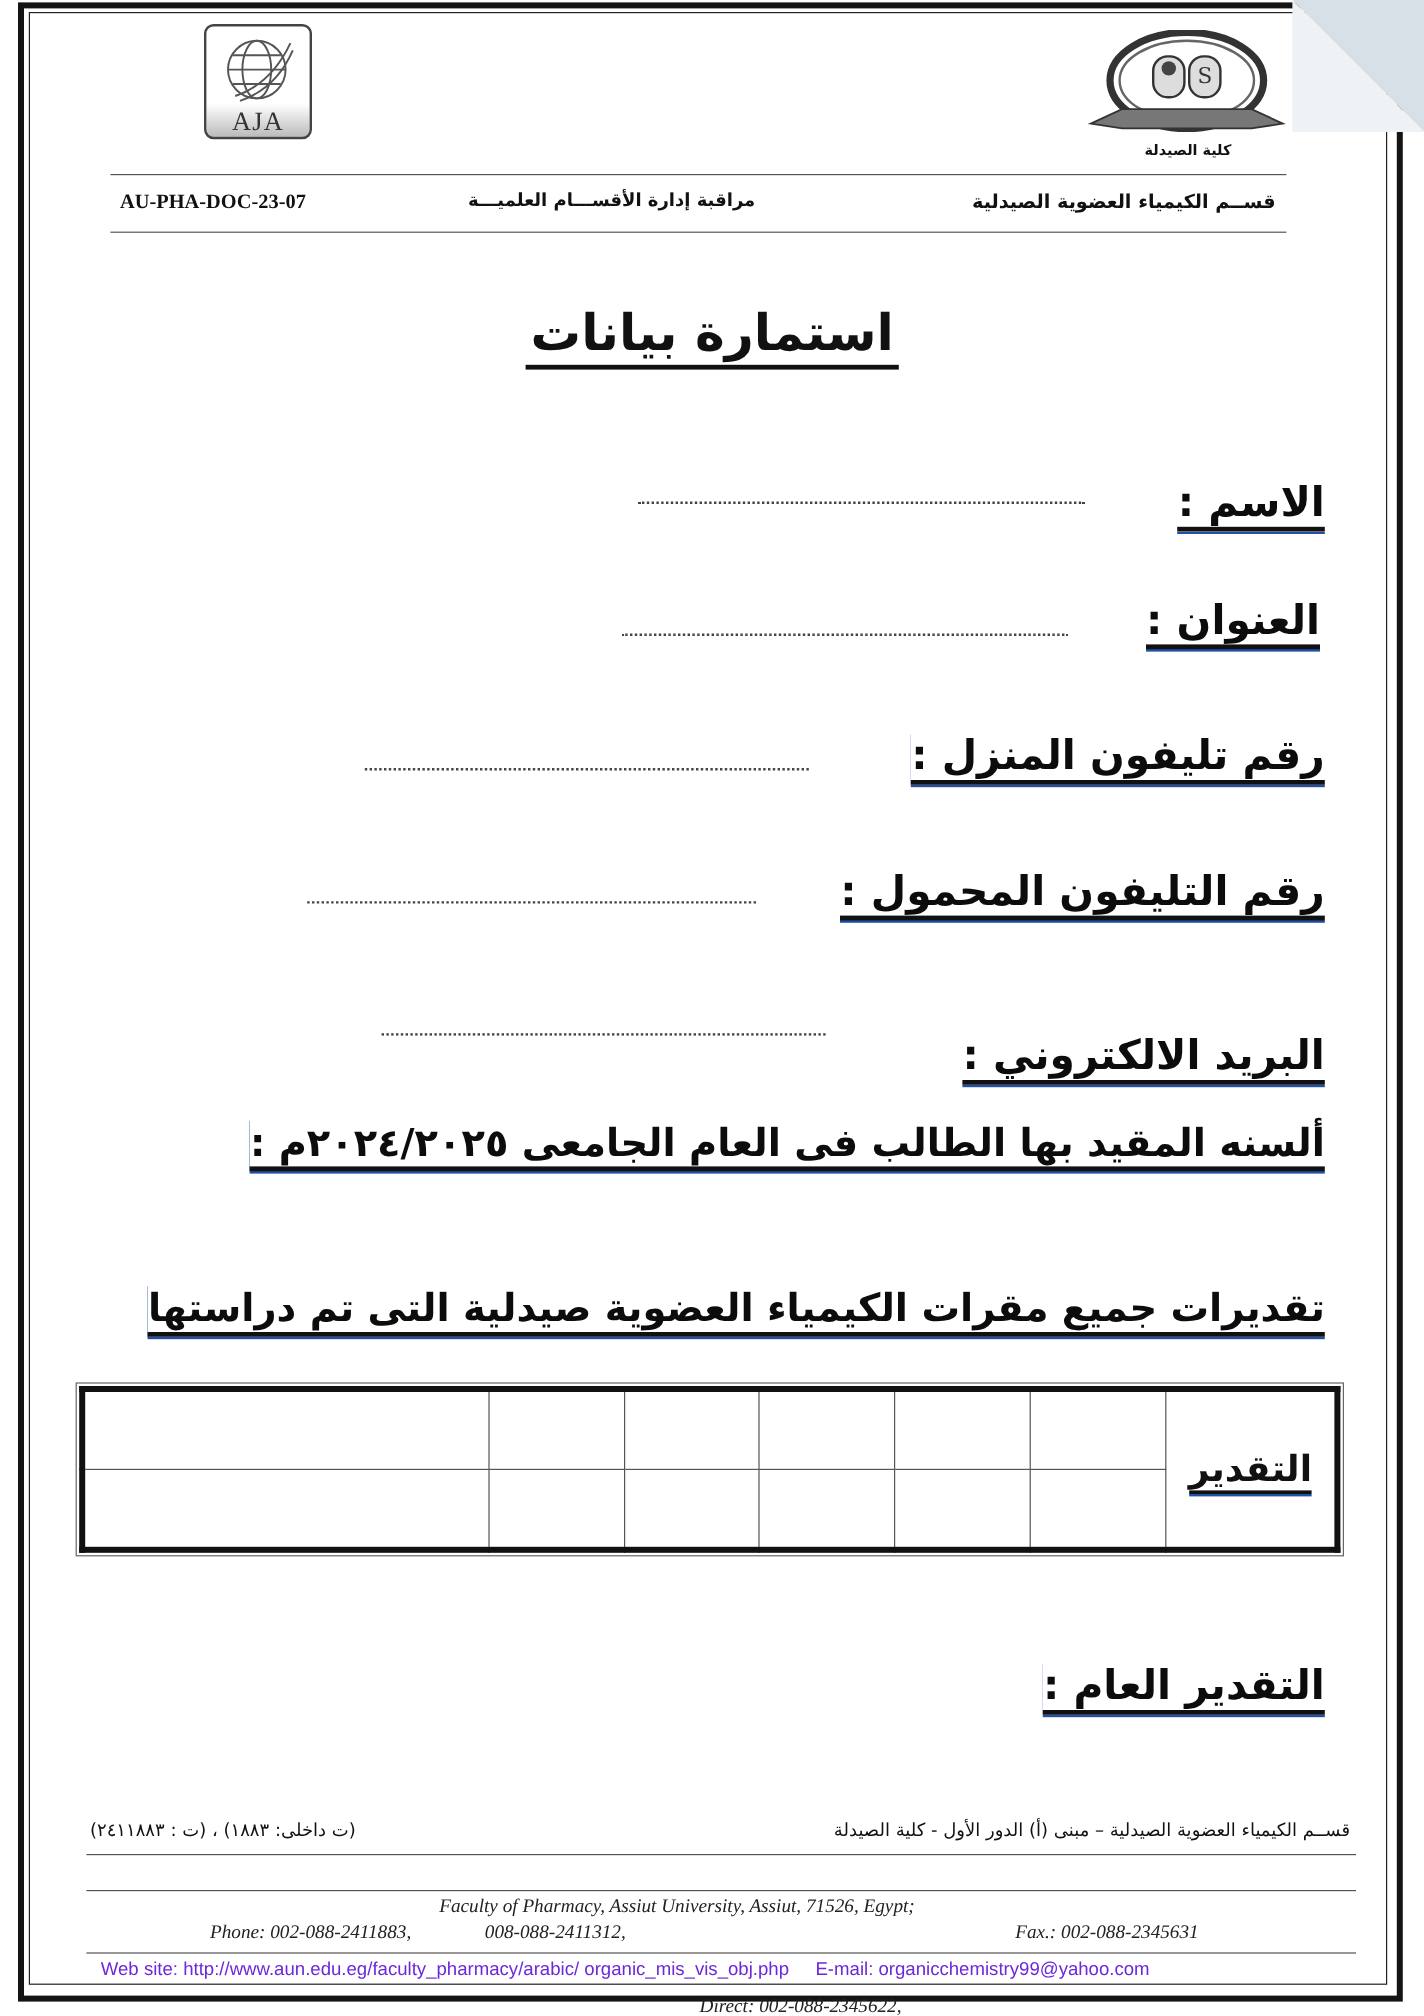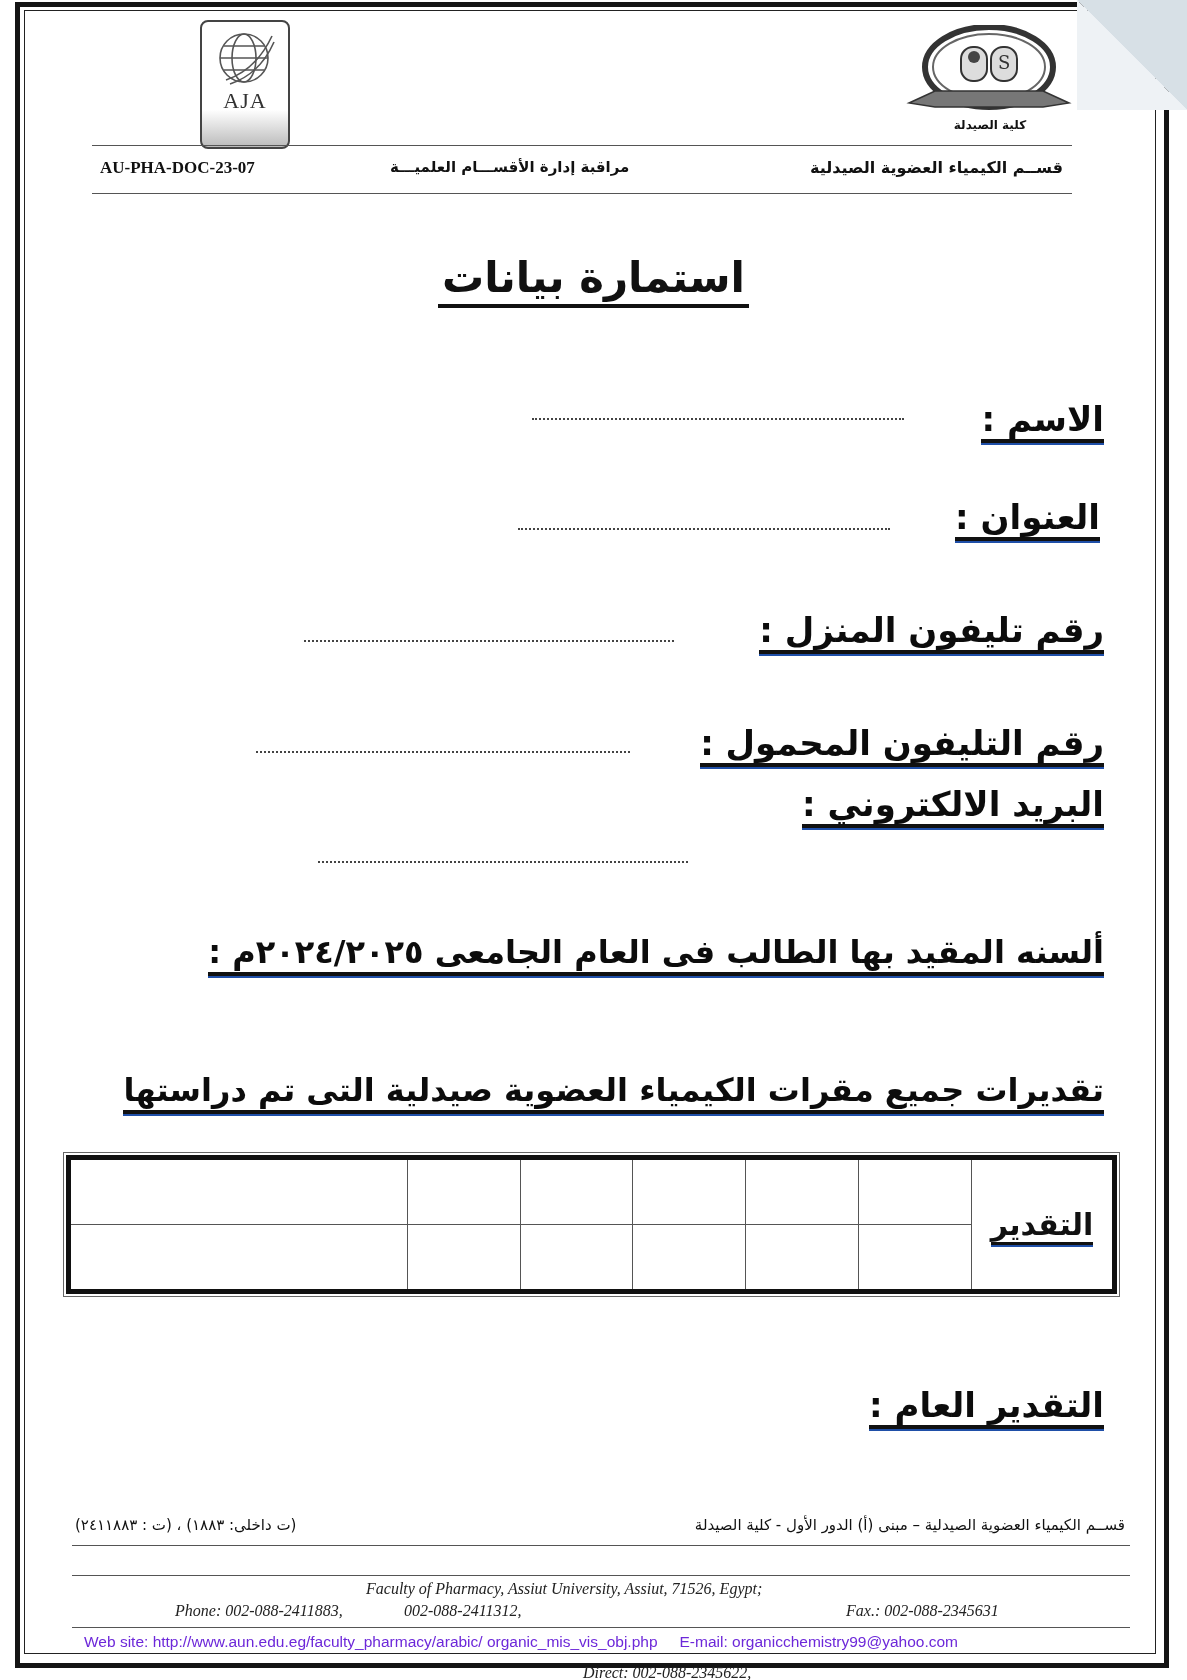--- a/index.html
+++ b/index.html
@@ -19,24 +19,23 @@
     position: absolute; right: 0; top: 0; width: 0; height: 0;
     border-top: 110px solid #d7e0e6; border-left: 110px solid transparent;
   }
   .page-fold::after {
     content: ""; position: absolute; right: 0; top: -110px; width: 0; height: 0;
     border-bottom: 110px solid #eef2f5; border-right: 110px solid transparent;
   }
 
   
   .aja-logo {
-    position: absolute; left: 170px; top: 20px; width: 90px; height: 129px;
+    position: absolute; left: 170px; top: 20px; width: 90px; height: 96px;
     border: 2px solid #444; border-radius: 8px; background: linear-gradient(#fff 70%, #bbb);
     box-sizing: border-box;
-    margin-left: 30px;
   }
   .aja-logo svg { position: absolute; left: 14px; top: 8px; }
   .aja-logo .aja-text {
     position: absolute; left: 0; right: 0; top: 66px; text-align: center;
     font-family: "Liberation Serif", serif; font-size: 22px; color: #333; letter-spacing: 1px;
   }
   .pharm-emblem { position: absolute; left: 905px; top: 25px; width: 168px; height: 98px; }
   .faculty-name {
     position: absolute; left: 930px; top: 118px; width: 120px; text-align: center;
     font-size: 12px; font-weight: bold; direction: rtl;
@@ -134,21 +133,21 @@
 
 <div class="label" style="right:87px; top:497px;">العنوان :</div>
 <div class="dots" style="left:518px; width:372px; top:528px;"></div>
 
 <div class="label" style="right:83px; top:610px;">رقم تليفون المنزل :</div>
 <div class="dots" style="left:304px; width:370px; top:640px;"></div>
 
 <div class="label" style="right:83px; top:723px;">رقم التليفون المحمول :</div>
 <div class="dots" style="left:256px; width:374px; top:751px;"></div>
 
-<div class="label" style="right:83px; top:784px;">البريد الالكتروني :</div>
+<div class="label" style="right:83px; top:860px;">البريد الالكتروني :</div>
 <div class="dots" style="left:318px; width:370px; top:861px;"></div>
 
 <div class="label long-label" style="right:83px; top:932px;">ألسنه المقيد بها الطالب فى العام الجامعى ٢٠٢٤/٢٠٢٥م :</div>
 
 <div class="label long-label" style="right:83px; top:1070px;">تقديرات جميع مقرات الكيمياء العضوية صيدلية التى تم دراستها</div>
 
 <table class="grades-table">
   <tbody>
       <tr>
     <td></td>
@@ -173,19 +172,19 @@
   </table>
 
 <div class="label" style="right:83px; top:1385px;">التقدير العام :</div>
 
 <div class="rule" style="left:72px; top:1545px; width:1058px;"></div>
 <div class="foot-ar" style="right:62px;">قســم الكيمياء العضوية الصيدلية – مبنى (أ) الدور الأول - كلية الصيدلة</div>
 <div class="foot-ar" style="left:75px;">(ت داخلى: ١٨٨٣) ، (ت : ٢٤١١٨٨٣)</div>
 <div class="rule" style="left:72px; top:1575px; width:1058px;"></div>
 <div class="foot-en" style="left:366px; top:1580px;">Faculty of Pharmacy, Assiut University, Assiut, 71526, Egypt;</div>
 <div class="foot-en" style="left:175px; top:1602px;">Phone: 002-088-2411883,</div>
-<div class="foot-en" style="left:404px; top:1602px;">002-088-2411312,</div>
+<div class="foot-en" style="left:404px; top:1602px;">008-088-2411312,</div>
 <div class="foot-en" style="left:583px; top:1664px;">Direct: 002-088-2345622,</div>
 <div class="foot-en" style="left:846px; top:1602px;">Fax.: 002-088-2345631</div>
 <div class="rule" style="left:72px; top:1627px; width:1058px;"></div>
 <div class="foot-web">
   <span>Web site: http://www.aun.edu.eg/faculty_pharmacy/arabic/ organic_mis_vis_obj.php</span><span class="gap"></span><span>E-mail: organicchemistry99@yahoo.com</span>
 </div>
 
 </body></html>

